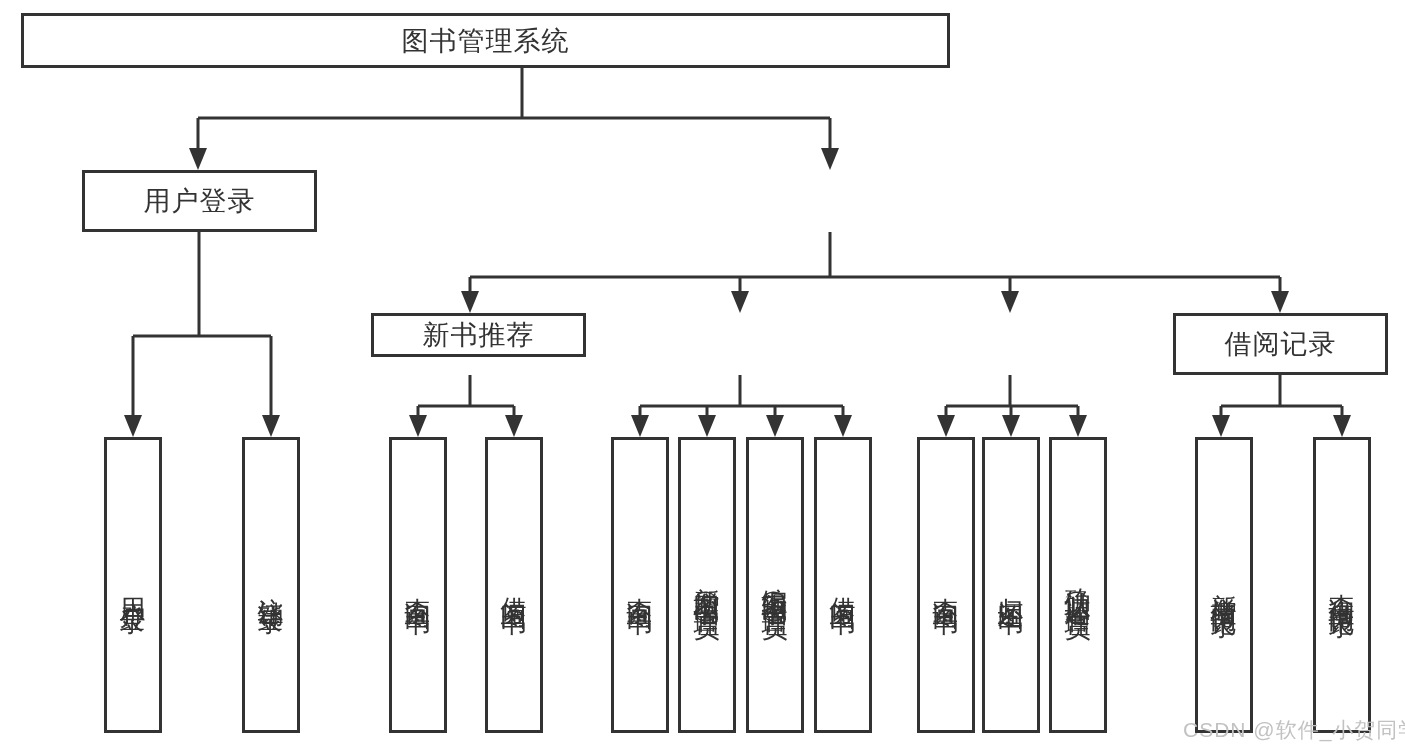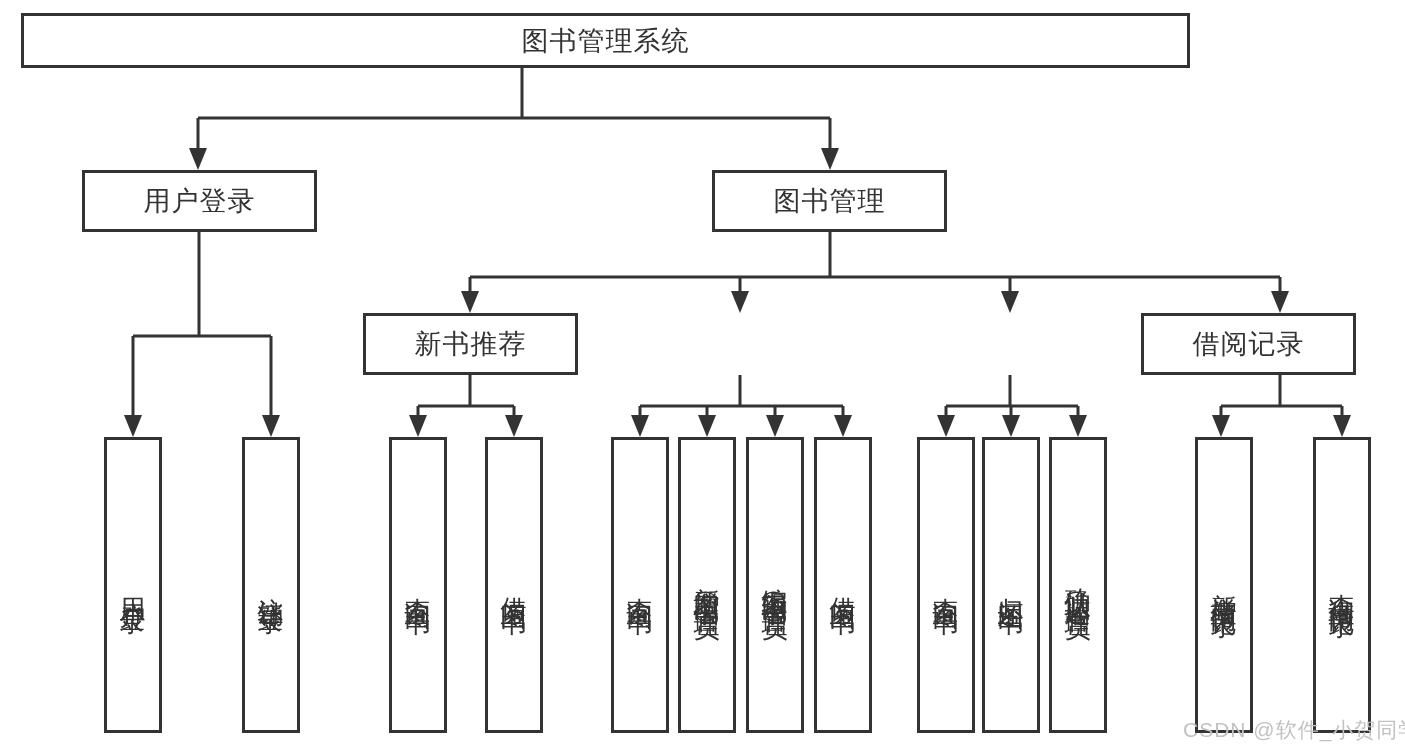--- a/index.html
+++ b/index.html
@@ -76,35 +76,32 @@
       <use href="#arrowhead" xlink:href="#arrowhead" x="775" y="437"></use>
       <use href="#arrowhead" xlink:href="#arrowhead" x="843" y="437"></use>
       <use href="#arrowhead" xlink:href="#arrowhead" x="946" y="437"></use>
       <use href="#arrowhead" xlink:href="#arrowhead" x="1011" y="437"></use>
       <use href="#arrowhead" xlink:href="#arrowhead" x="1078" y="437"></use>
       <use href="#arrowhead" xlink:href="#arrowhead" x="1221" y="437"></use>
       <use href="#arrowhead" xlink:href="#arrowhead" x="1342" y="437"></use>
     </g>
   </svg>
 
-  <div class="node" style="left:21px;top:13px;width:1169px;height:55px">
+  <div class="node" style="left:21px;top:13px;width:929px;height:55px">
     <span class="hlabel">图书管理系统</span>
   </div>
 
   <div class="node" style="left:82px;top:170px;width:235px;height:62px">
     <span class="hlabel">用户登录</span>
   </div>
-  <div class="node" style="left:712px;top:170px;width:235px;height:62px">
-    <span class="hlabel">图书管理</span>
-  </div>
 
-  <div class="node" style="left:363px;top:313px;width:215px;height:62px">
+  <div class="node" style="left:371px;top:313px;width:215px;height:44px">
     <span class="hlabel">新书推荐</span>
   </div>
-  <div class="node" style="left:1141px;top:313px;width:215px;height:62px">
+  <div class="node" style="left:1173px;top:313px;width:215px;height:62px">
     <span class="hlabel">借阅记录</span>
   </div>
 
   <div class="leaf" style="left:104px">
     <span class="vlabel">用户登录</span>
   </div>
   <div class="leaf" style="left:242px">
     <span class="vlabel">注销登录</span>
   </div>
 

